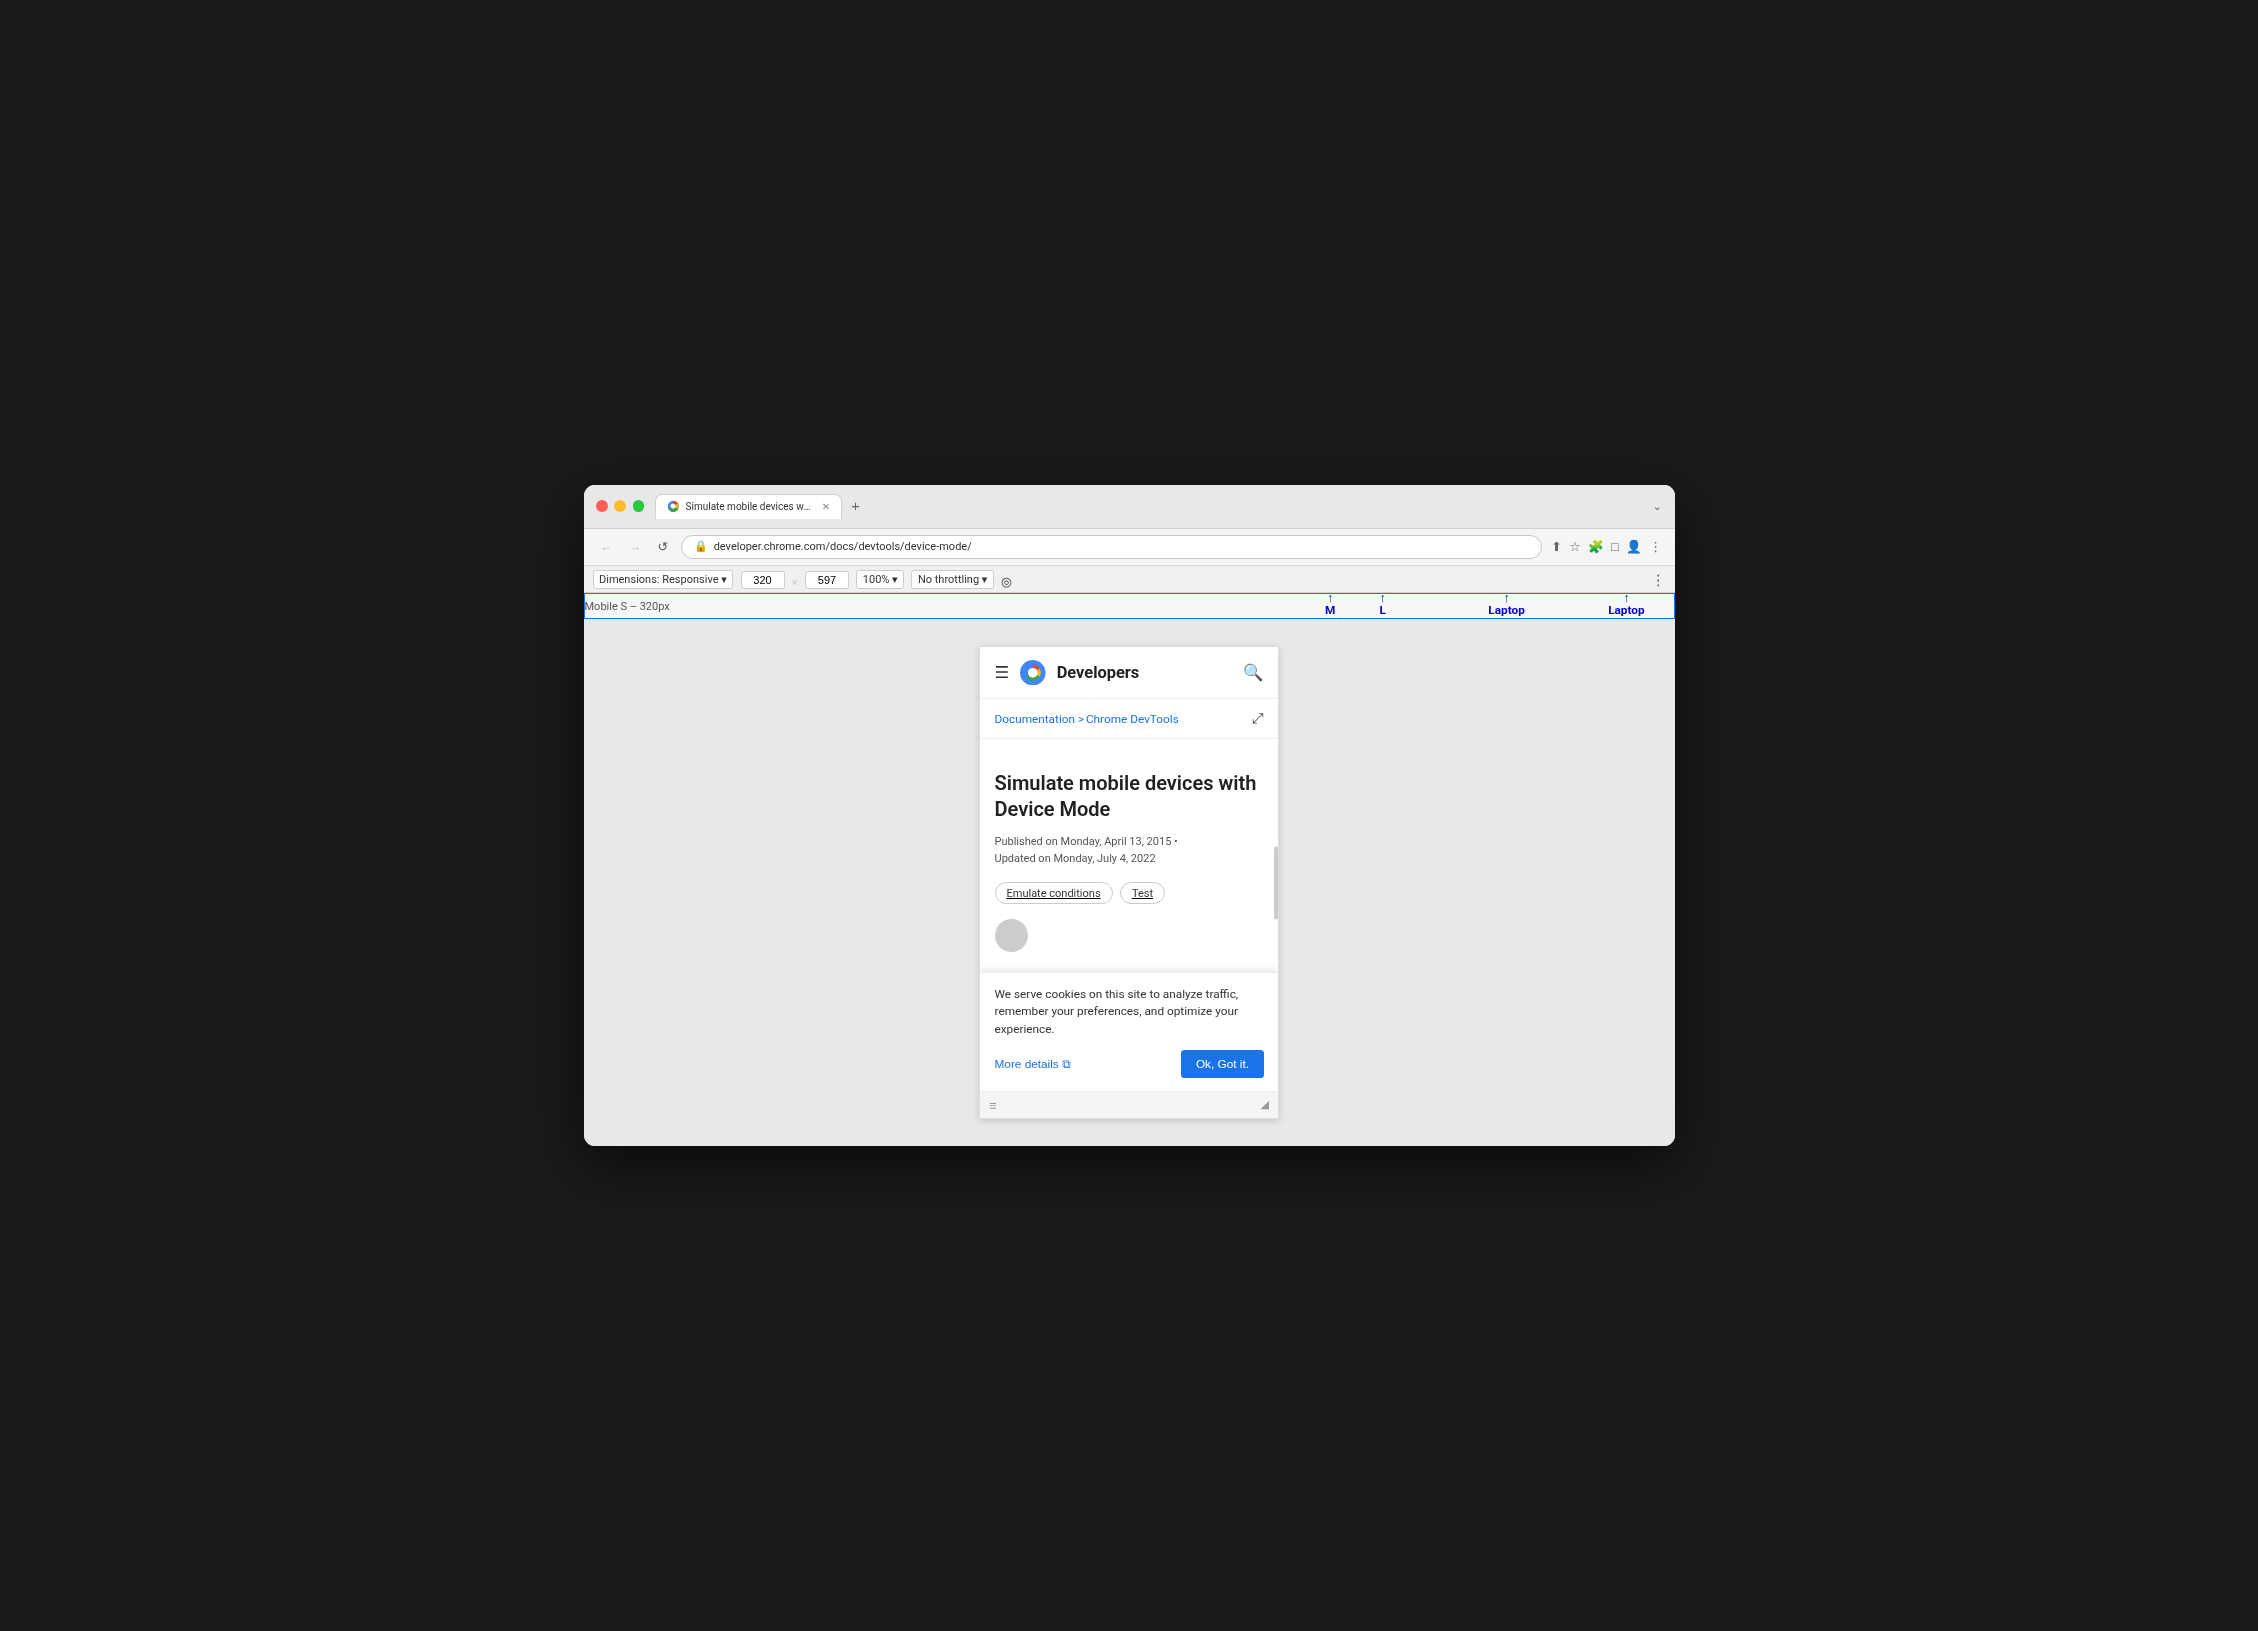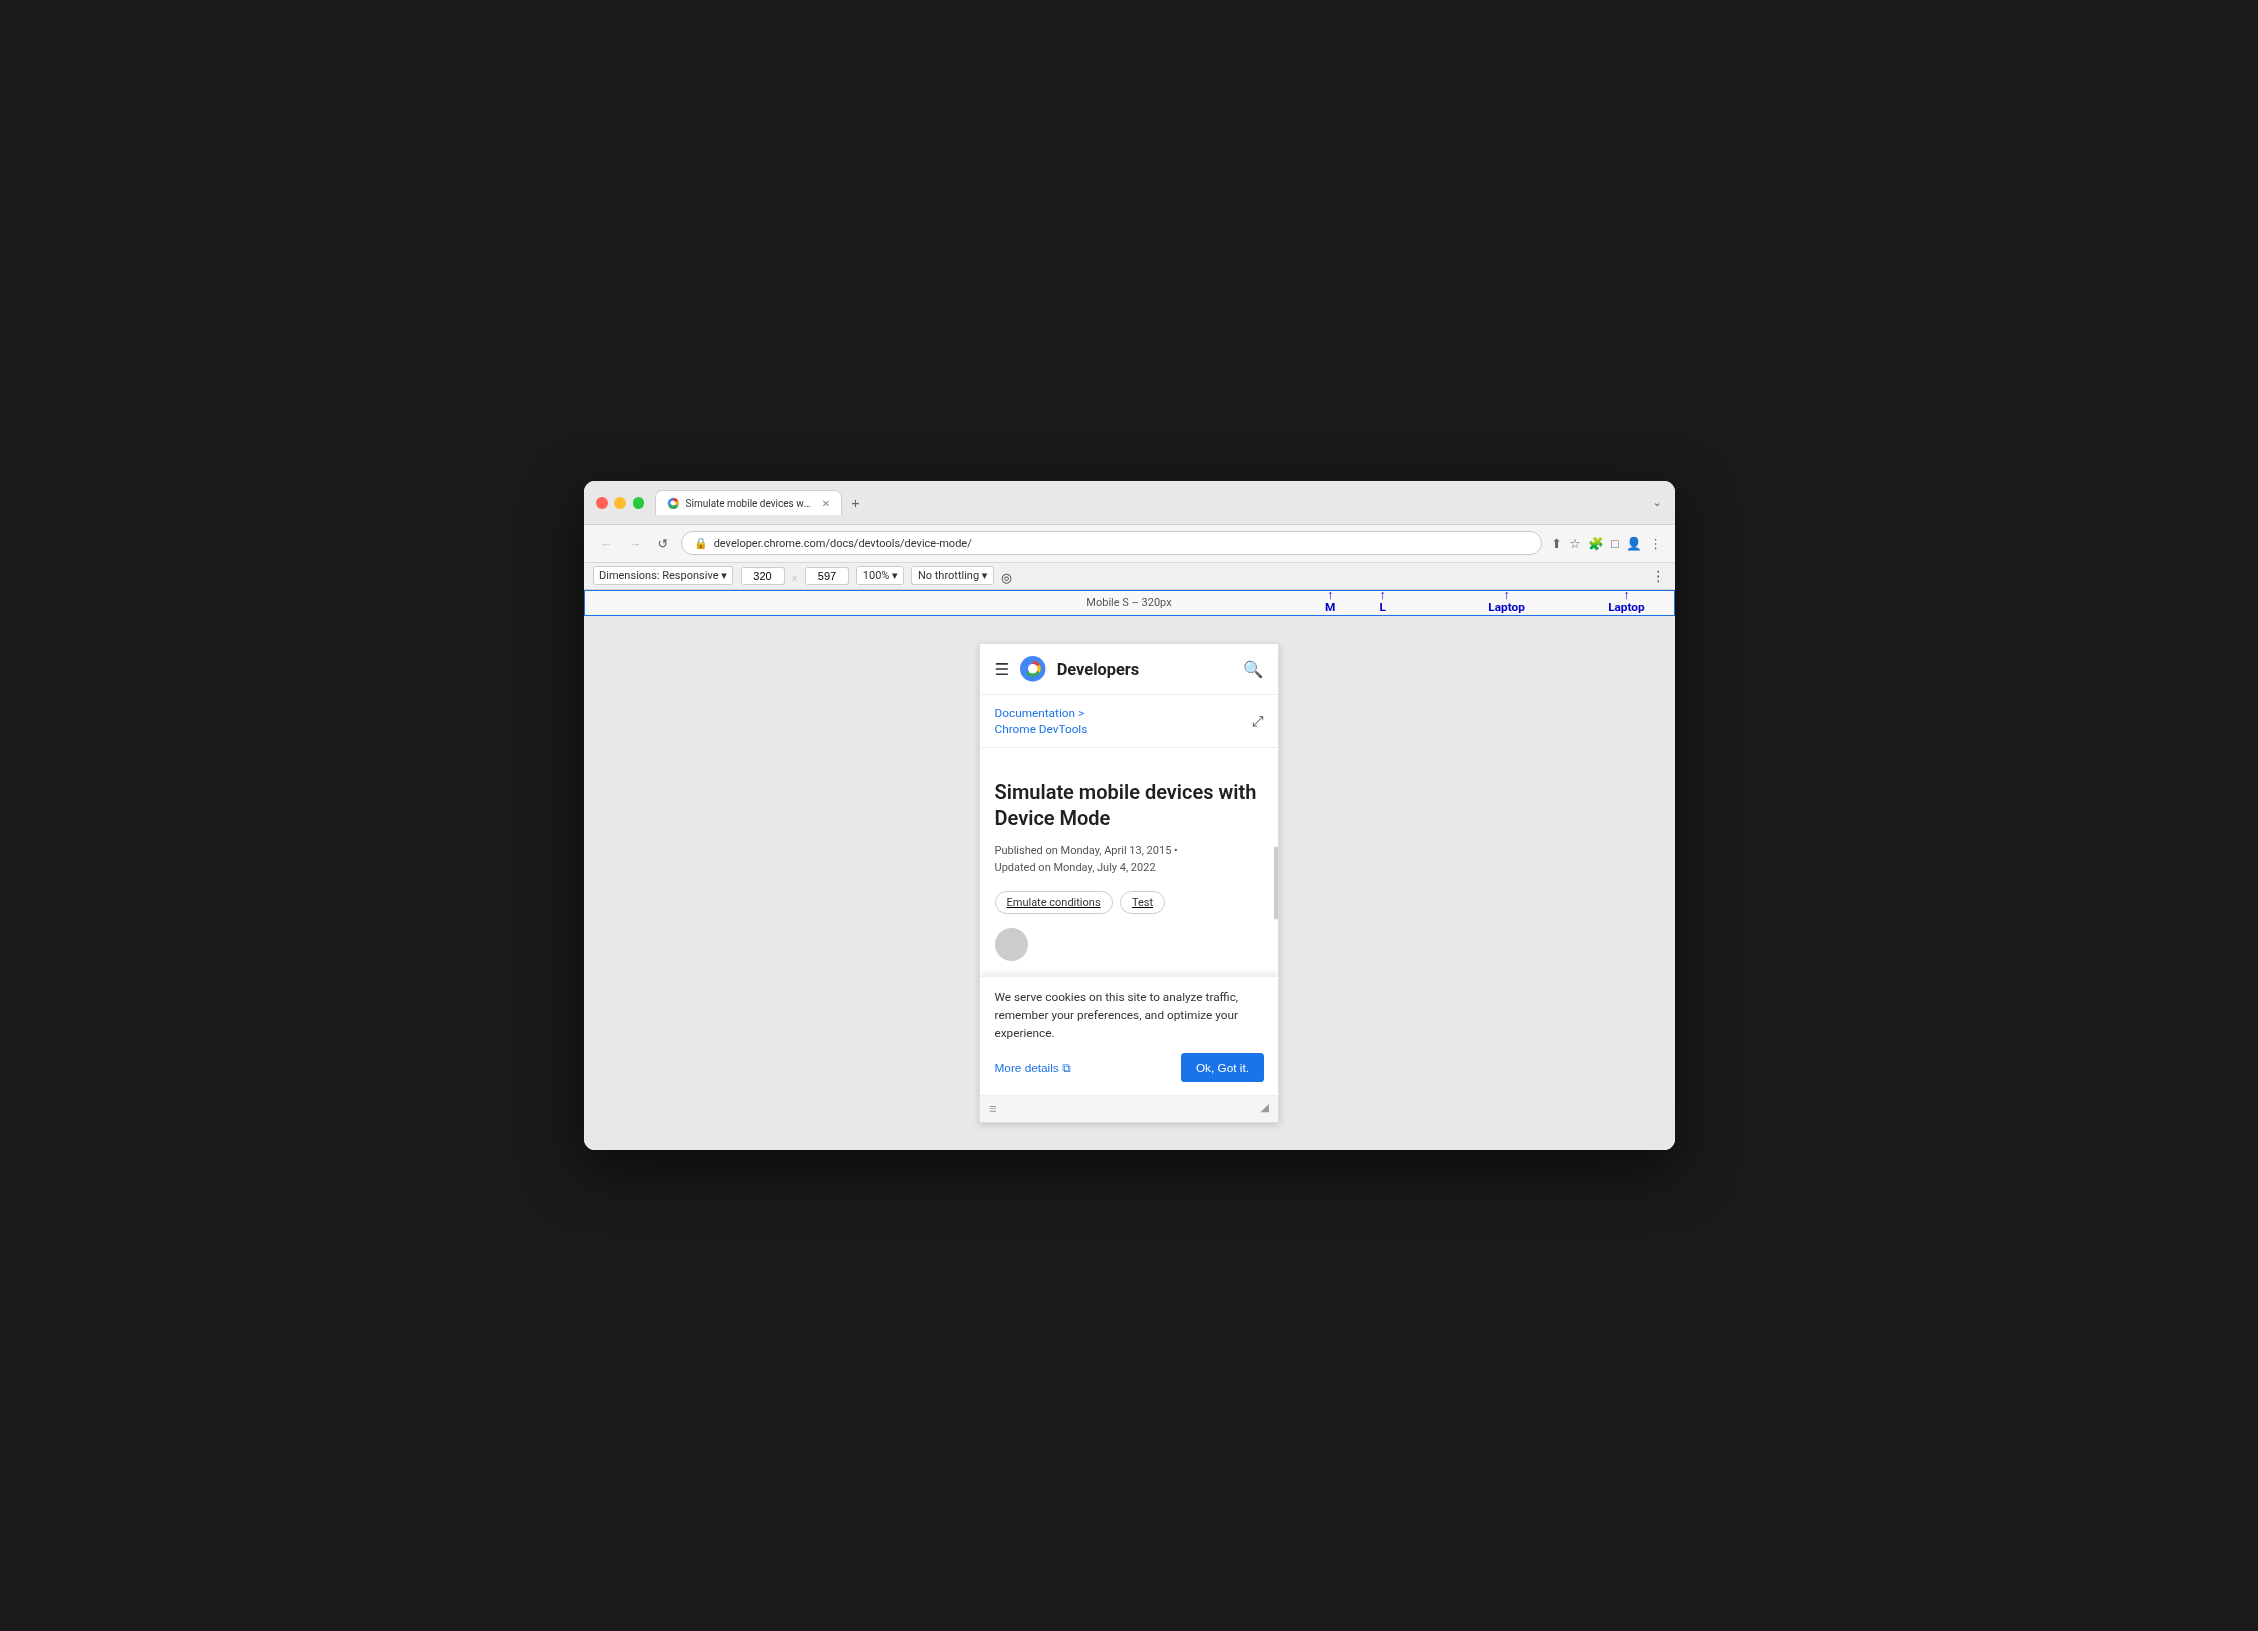--- a/index.html
+++ b/index.html
@@ -189,21 +189,20 @@
     .dt-more { margin-left: auto; font-size: 14.5px; color: #555; cursor: pointer; }
 
     
     .responsive-bar {
       background: #f8f8f8;
       border: 1.8px solid #1a73e8;
       border-left: 1.8px solid #1a73e8;
       border-right: 1.8px solid #1a73e8;
       position: relative;
       padding: 5.5px 0;
-      text-align: center;
       font-size: 11px;
       color: #555;
     }
 
     .responsive-label {
       font-size: 11px;
       color: #555;
     }
 
     .breakpoint-markers {
@@ -283,21 +282,21 @@
     .breadcrumb-area {
       padding: 11px 14.5px;
       display: flex;
       align-items: center;
       justify-content: space-between;
       border-bottom: 0.9px solid #eee;
     }
 
     .breadcrumb-links {
       display: flex;
-      flex-direction: column;
+      flex-direction: row;
       gap: 1.8px;
     }
 
     .bc-item {
       font-size: 11.8px;
       color: #1a73e8;
       display: flex;
       align-items: center;
       gap: 3.6px;
     }

